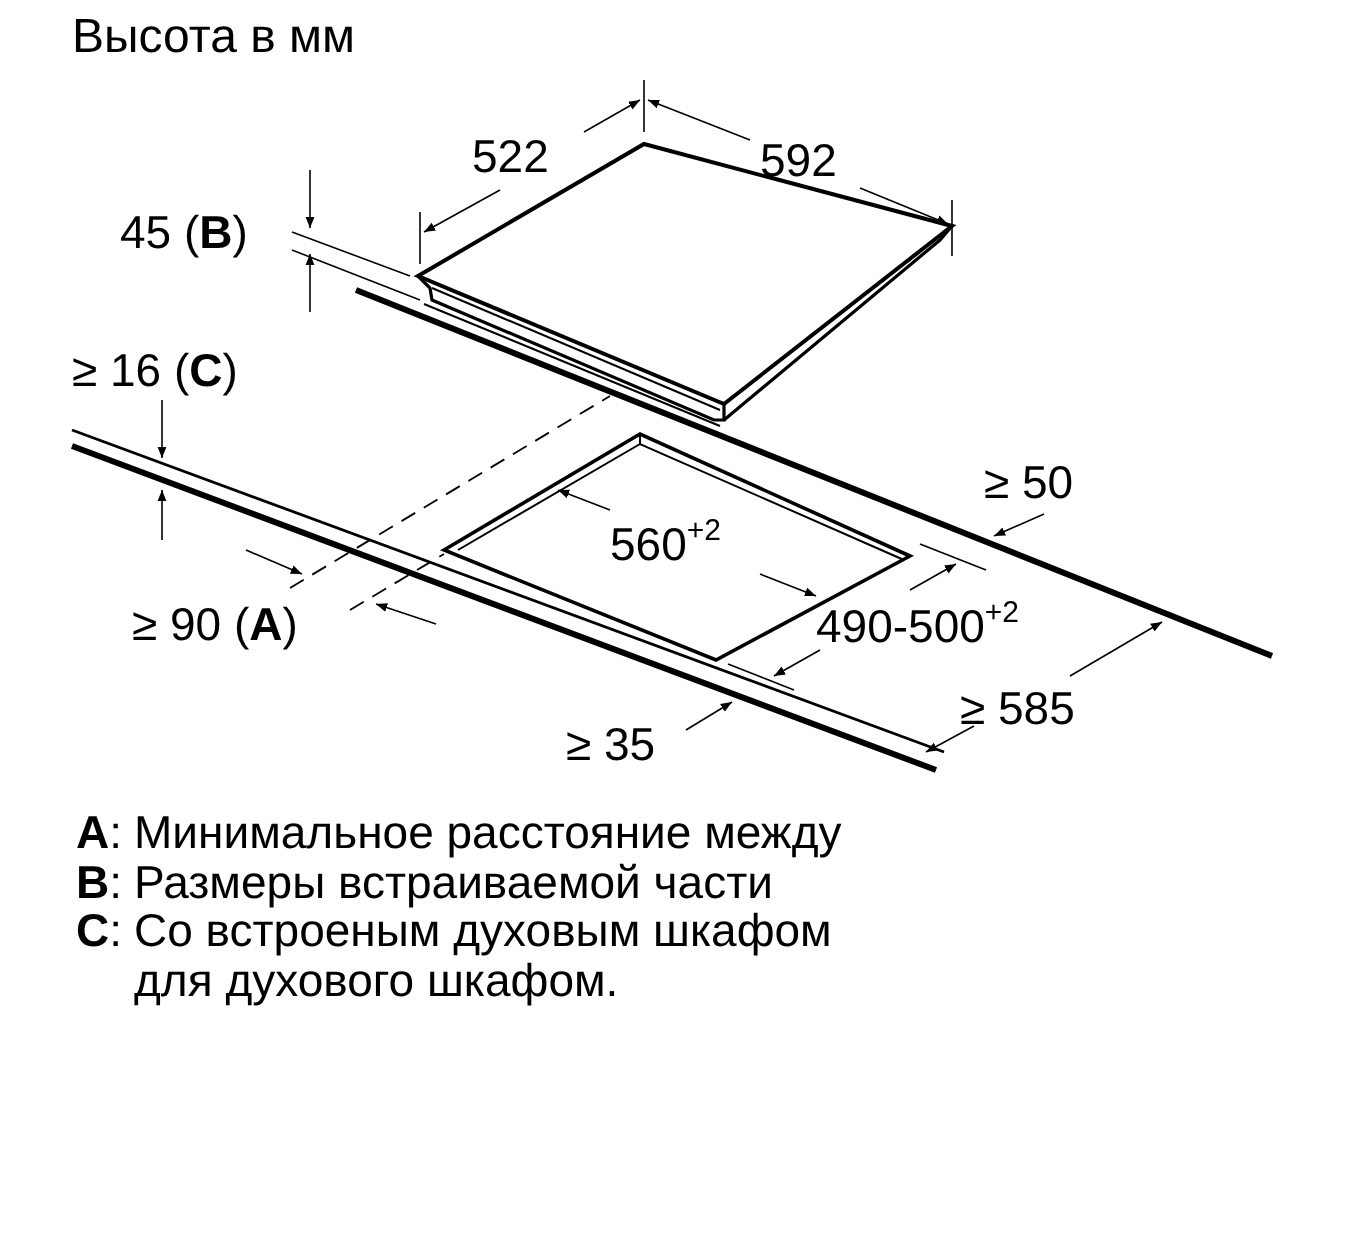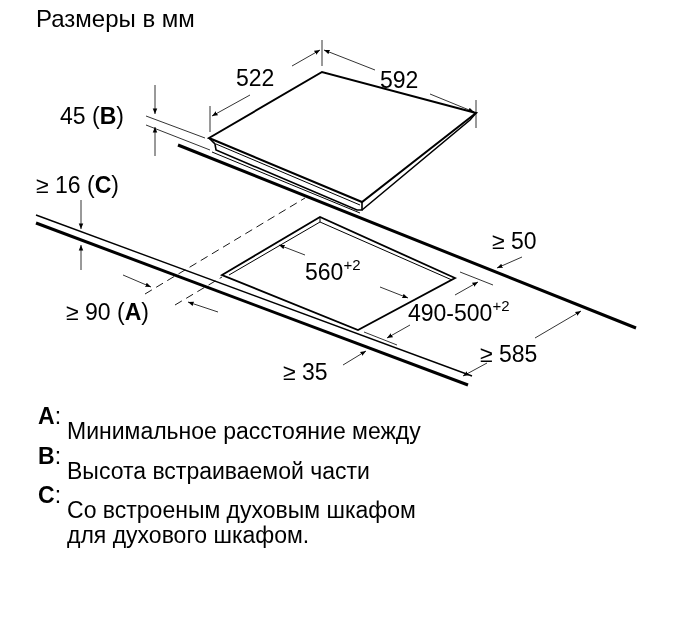--- a/index.html
+++ b/index.html
@@ -7,26 +7,26 @@
            font-family: "Liberation Sans", "DejaVu Sans", sans-serif; color: #000; }
     .title { position: absolute; left: 36px; top: 5px; font-size: 24px; }
     svg.drawing { position: absolute; left: 0; top: 0; }
     .lbl { font-family: "Liberation Sans", "DejaVu Sans", sans-serif; font-size: 23px; fill: #000; }
     .lbl .b { font-weight: bold; }
     .sup { font-size: 15px; }
     .legend { position: absolute; left: 38px; top: 404px; font-size: 23px; line-height: 24.5px; }
     .legend .row { display: flex; }
     .legend .key { font-weight: bold; }
     .legend .colon { margin-right: 6px; }
-    .legend .lines { display: flex; flex-direction: column; margin-top: 15px; }
+    .legend .lines { display: flex; flex-direction: column; }
   </style>
 </head>
 <body>
 
-<div class="title">Размеры в мм</div>
+<div class="title">Высота в мм</div>
 
 <svg class="drawing" width="678" height="626" viewBox="0 0 678 626">
   <defs>
     <marker id="ah" viewBox="0 0 10 10" refX="10" refY="5" markerWidth="7" markerHeight="7" orient="auto-start-reverse">
       <path d="M0,1 L10,5 L0,9 Z" fill="#000"></path>
     </marker>
   </defs>
 
   <g stroke="#000" fill="#fff">
     <polygon points="209,138 322,72 476,113 362,202" stroke-width="2" fill="#fff"></polygon>
@@ -138,21 +138,21 @@
     <span class="key">A</span>
       <span class="colon">:</span>
     <div class="lines">
       <span>Минимальное расстояние между</span>
     </div>
   </div>
   <div class="row">
     <span class="key">B</span>
       <span class="colon">:</span>
     <div class="lines">
-      <span>Высота встраиваемой части</span>
+      <span>Размеры встраиваемой части</span>
     </div>
   </div>
   <div class="row">
     <span class="key">C</span>
       <span class="colon">:</span>
     <div class="lines">
       <span>Со встроеным духовым шкафом</span>
       <span>для духового шкафом.</span>
     </div>
   </div>

